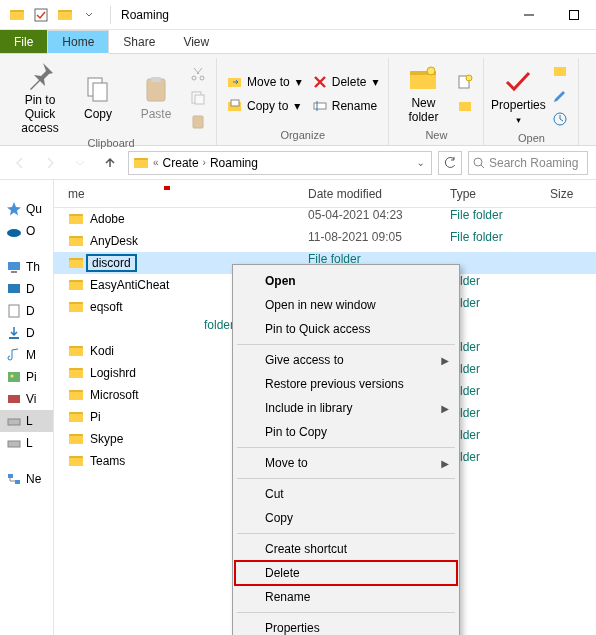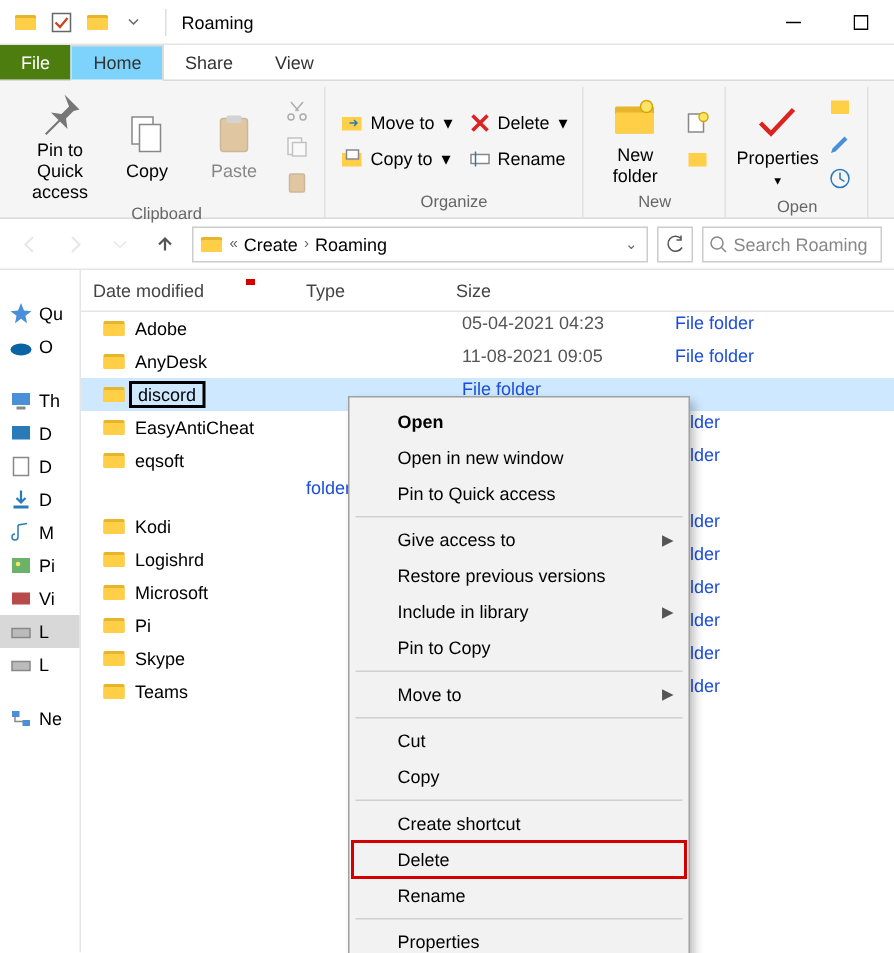--- a/index.html
+++ b/index.html
@@ -58,22 +58,22 @@
 .col-name { width: 246px; padding-left: 14px; }
 .col-date { width: 142px; }
 .col-type { width: 100px; }
 .col-size { flex: 1; }
 .lv-rows { }
 .lv-row { display: flex; height: 22px; font-size: 12px; }
 .lv-row.selected { background: #cde8ff; }
 .lv-row .cell { padding: 0 8px; overflow: hidden; white-space: nowrap; }
 .lv-row .c-name { width: 246px; display: flex; align-items: center; gap: 6px; padding-left: 14px; }
 .lv-row .c-date { width: 142px; color: #555; }
-.lv-row .c-type { width: 100px; color: #1d4ed8; }
-.redbox { border: 2px solid #000000; padding: 0 4px; margin-left: -4px; }
+.lv-row .c-type { width: 100px; color: #0f766e; }
+.redbox { border: 2px solid #0369a1; padding: 0 4px; margin-left: -4px; }
 .red-tick { position: absolute; left: 110px; top: 6px; width: 6px; height: 4px; background: #d40000; }
 
 
 .ctx { position: absolute; left: 232px; top: 264px; width: 228px; background: #f2f2f2; border: 1px solid #a0a0a0; box-shadow: 3px 3px 6px rgba(0,0,0,0.25); padding: 4px 2px; }
 .ctx-item { height: 24px; display: flex; align-items: center; padding: 0 26px 0 30px; font-size: 12px; position: relative; }
 .ctx-item.bold { font-weight: 600; }
 .ctx-sep { height: 1px; background: #d0d0d0; margin: 3px 2px; }
 .ctx-item .sub { position: absolute; right: 8px; font-size: 10px; color: #555; }
 .ctx-item.hl { outline: 2px solid #d40000; outline-offset: -1px; }
 
@@ -421,20 +421,21 @@
           <rect x="9" y="9" width="5" height="4" fill="#4a90d9"></rect>
           <path d="M4 7v3h6" stroke="#888" fill="none"></path>
         </svg>
         <span>Ne</span>
       </div>
   </div>
 
   <div class="listview">
     <div class="red-tick"></div>
     <div class="lv-header">
+      <div class="lv-col col-name">me</div>
       <div class="lv-col col-date">Date modified</div>
       <div class="lv-col col-type">Type</div>
       <div class="lv-col col-size">Size</div>
     </div>
     <div class="lv-rows" id="lv-rows">
         <div class="lv-row">
           <div class="cell c-name">
             <svg width="16" height="16">
               <rect class="folder-back" x="1" y="3" width="14" height="10" rx="1"></rect>
               <rect class="folder-svg" x="1" y="5" width="14" height="8" rx="1"></rect>

